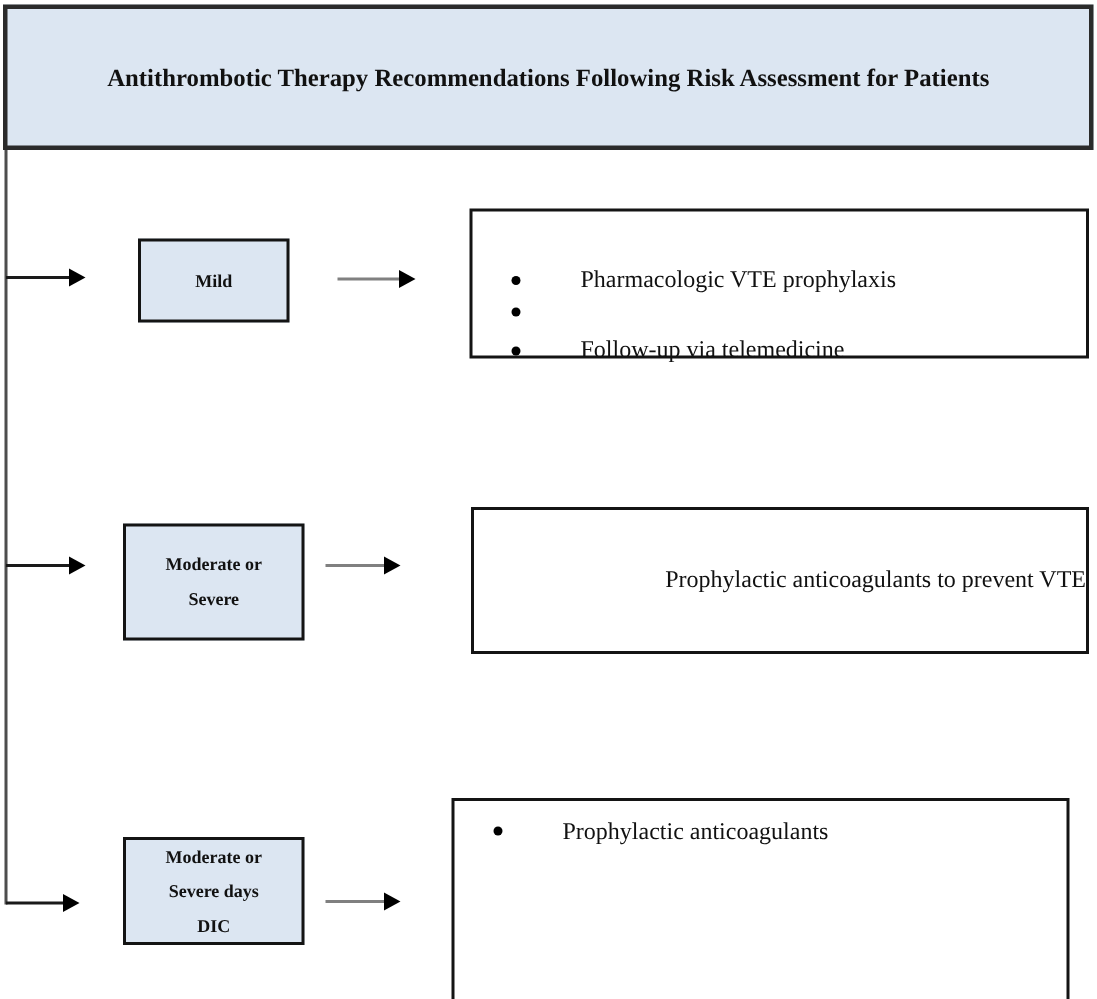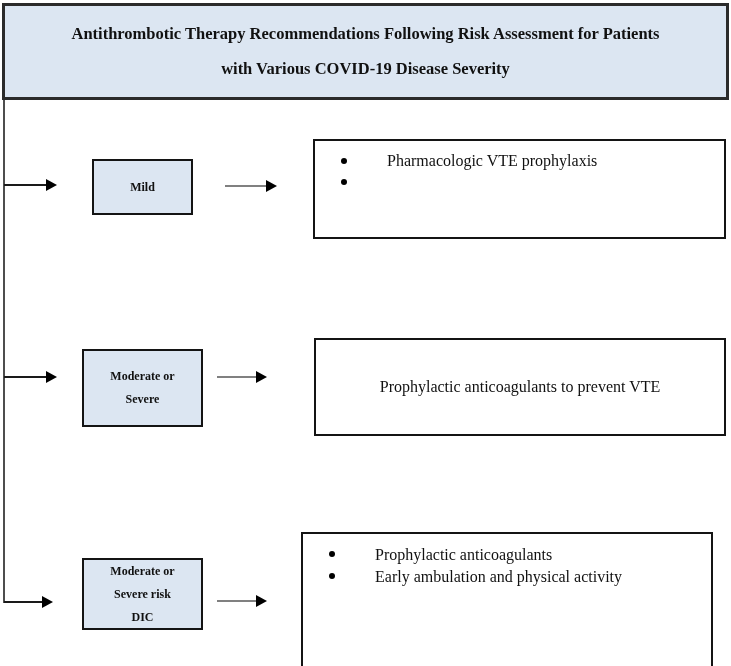--- a/index.html
+++ b/index.html
@@ -49,40 +49,39 @@
   #sev-2 { left:82px; top:349px; width:121px; height:78px; }
   #sev-3 { left:82px; top:558px; width:121px; height:72px; }
 
   
   .rec-box {
     position:absolute; box-sizing:border-box; background:#ffffff;
     border:2px solid #141414; font-size:16px;
   }
   #rec-1 { left:313px; top:139px; width:413px; height:100px; padding-top:10px; }
   #rec-2 { left:314px; top:338px; width:412px; height:98px;
-           display:flex; align-items:center; justify-content:center; text-align:center; }
+           display:flex; align-items:center; justify-content:flex-end; text-align:center; }
   #rec-3 { left:301px; top:532px; width:412px; height:158px; padding-top:10px; }
 
   .bullet-item { position:relative; padding-left:72px; }
   .bullet-item::before {
     content:""; position:absolute; left:26px; top:7px;
     width:6px; height:6px; border-radius:50%; background:#000;
   }
   .line { white-space:nowrap; }
-  #rec-1 .line { line-height:20.5px; }
+  #rec-1 .line { line-height:20.5px;margin-top:26px; }
   #rec-3 .line { line-height:21.5px; }
 </style>
 </head>
 <body>
 
 <div class="canvas">
 
   <div class="title-box">
     <div>Antithrombotic Therapy Recommendations Following Risk Assessment for Patients</div>
-    <div>with Various COVID-19 Disease Severity</div>
   </div>
 
   <div class="vline"></div>
 
   <div class="arrow" id="arr-left-1"></div>
   <div class="arrow" id="arr-left-2"></div>
   <div class="arrow" id="arr-left-3"></div>
 
   <div class="arrow gray" id="arr-mid-1"></div>
   <div class="arrow gray" id="arr-mid-2"></div>
@@ -92,38 +91,38 @@
     <div class="sev-line">Mild</div>
   </div>
 
   <div class="sev-box" id="sev-2">
     <div class="sev-line">Moderate or</div>
     <div class="sev-line">Severe</div>
   </div>
 
   <div class="sev-box" id="sev-3">
     <div class="sev-line">Moderate or</div>
-    <div class="sev-line">Severe risk</div>
+    <div class="sev-line">Severe days</div>
     <div class="sev-line">DIC</div>
   </div>
 
   <div class="rec-box" id="rec-1">
     <div class="bullet-item">
       <div class="line">Pharmacologic VTE prophylaxis</div>
     </div>
     <div class="bullet-item">
+    </div>
+    <div class="bullet-item">
+      <div class="line">Follow-up via telemedicine</div>
     </div>
   </div>
 
   <div class="rec-box" id="rec-2">
     <div>Prophylactic anticoagulants to prevent VTE</div>
   </div>
 
   <div class="rec-box" id="rec-3">
     <div class="bullet-item">
       <div class="line">Prophylactic anticoagulants</div>
     </div>
-    <div class="bullet-item">
-      <div class="line">Early ambulation and physical activity</div>
-    </div>
   </div>
 
 </div>
 
 </body></html>

